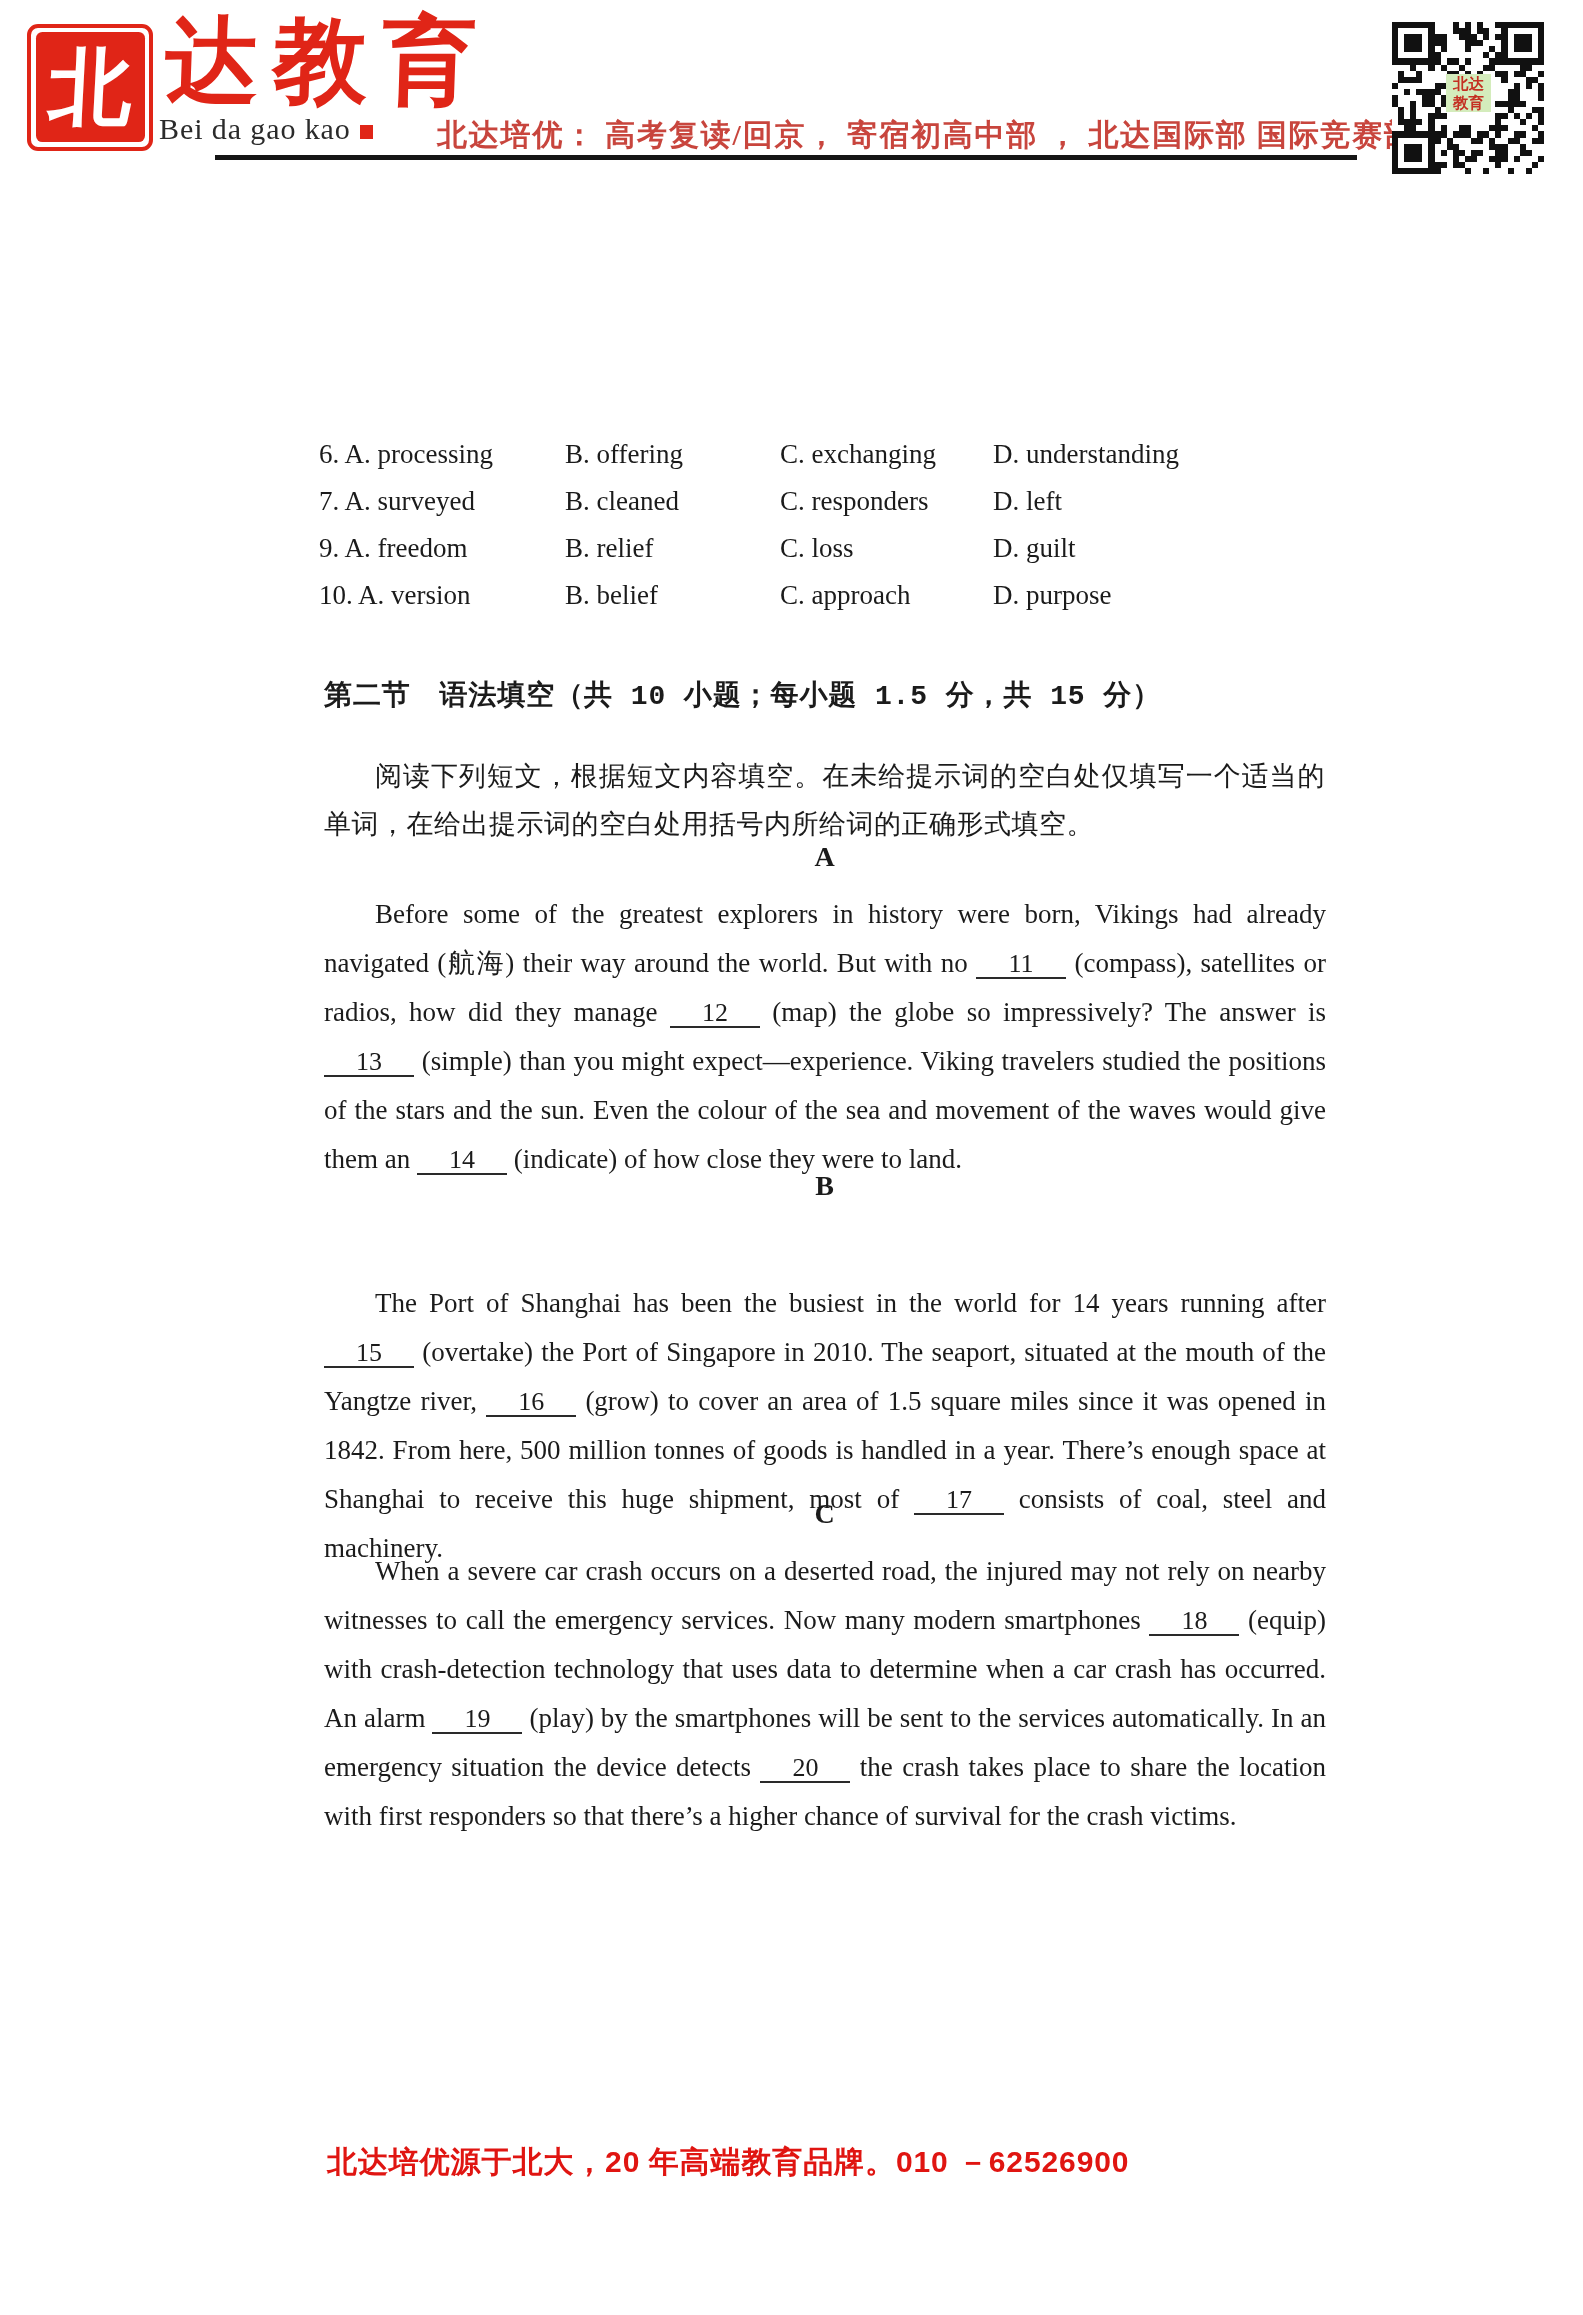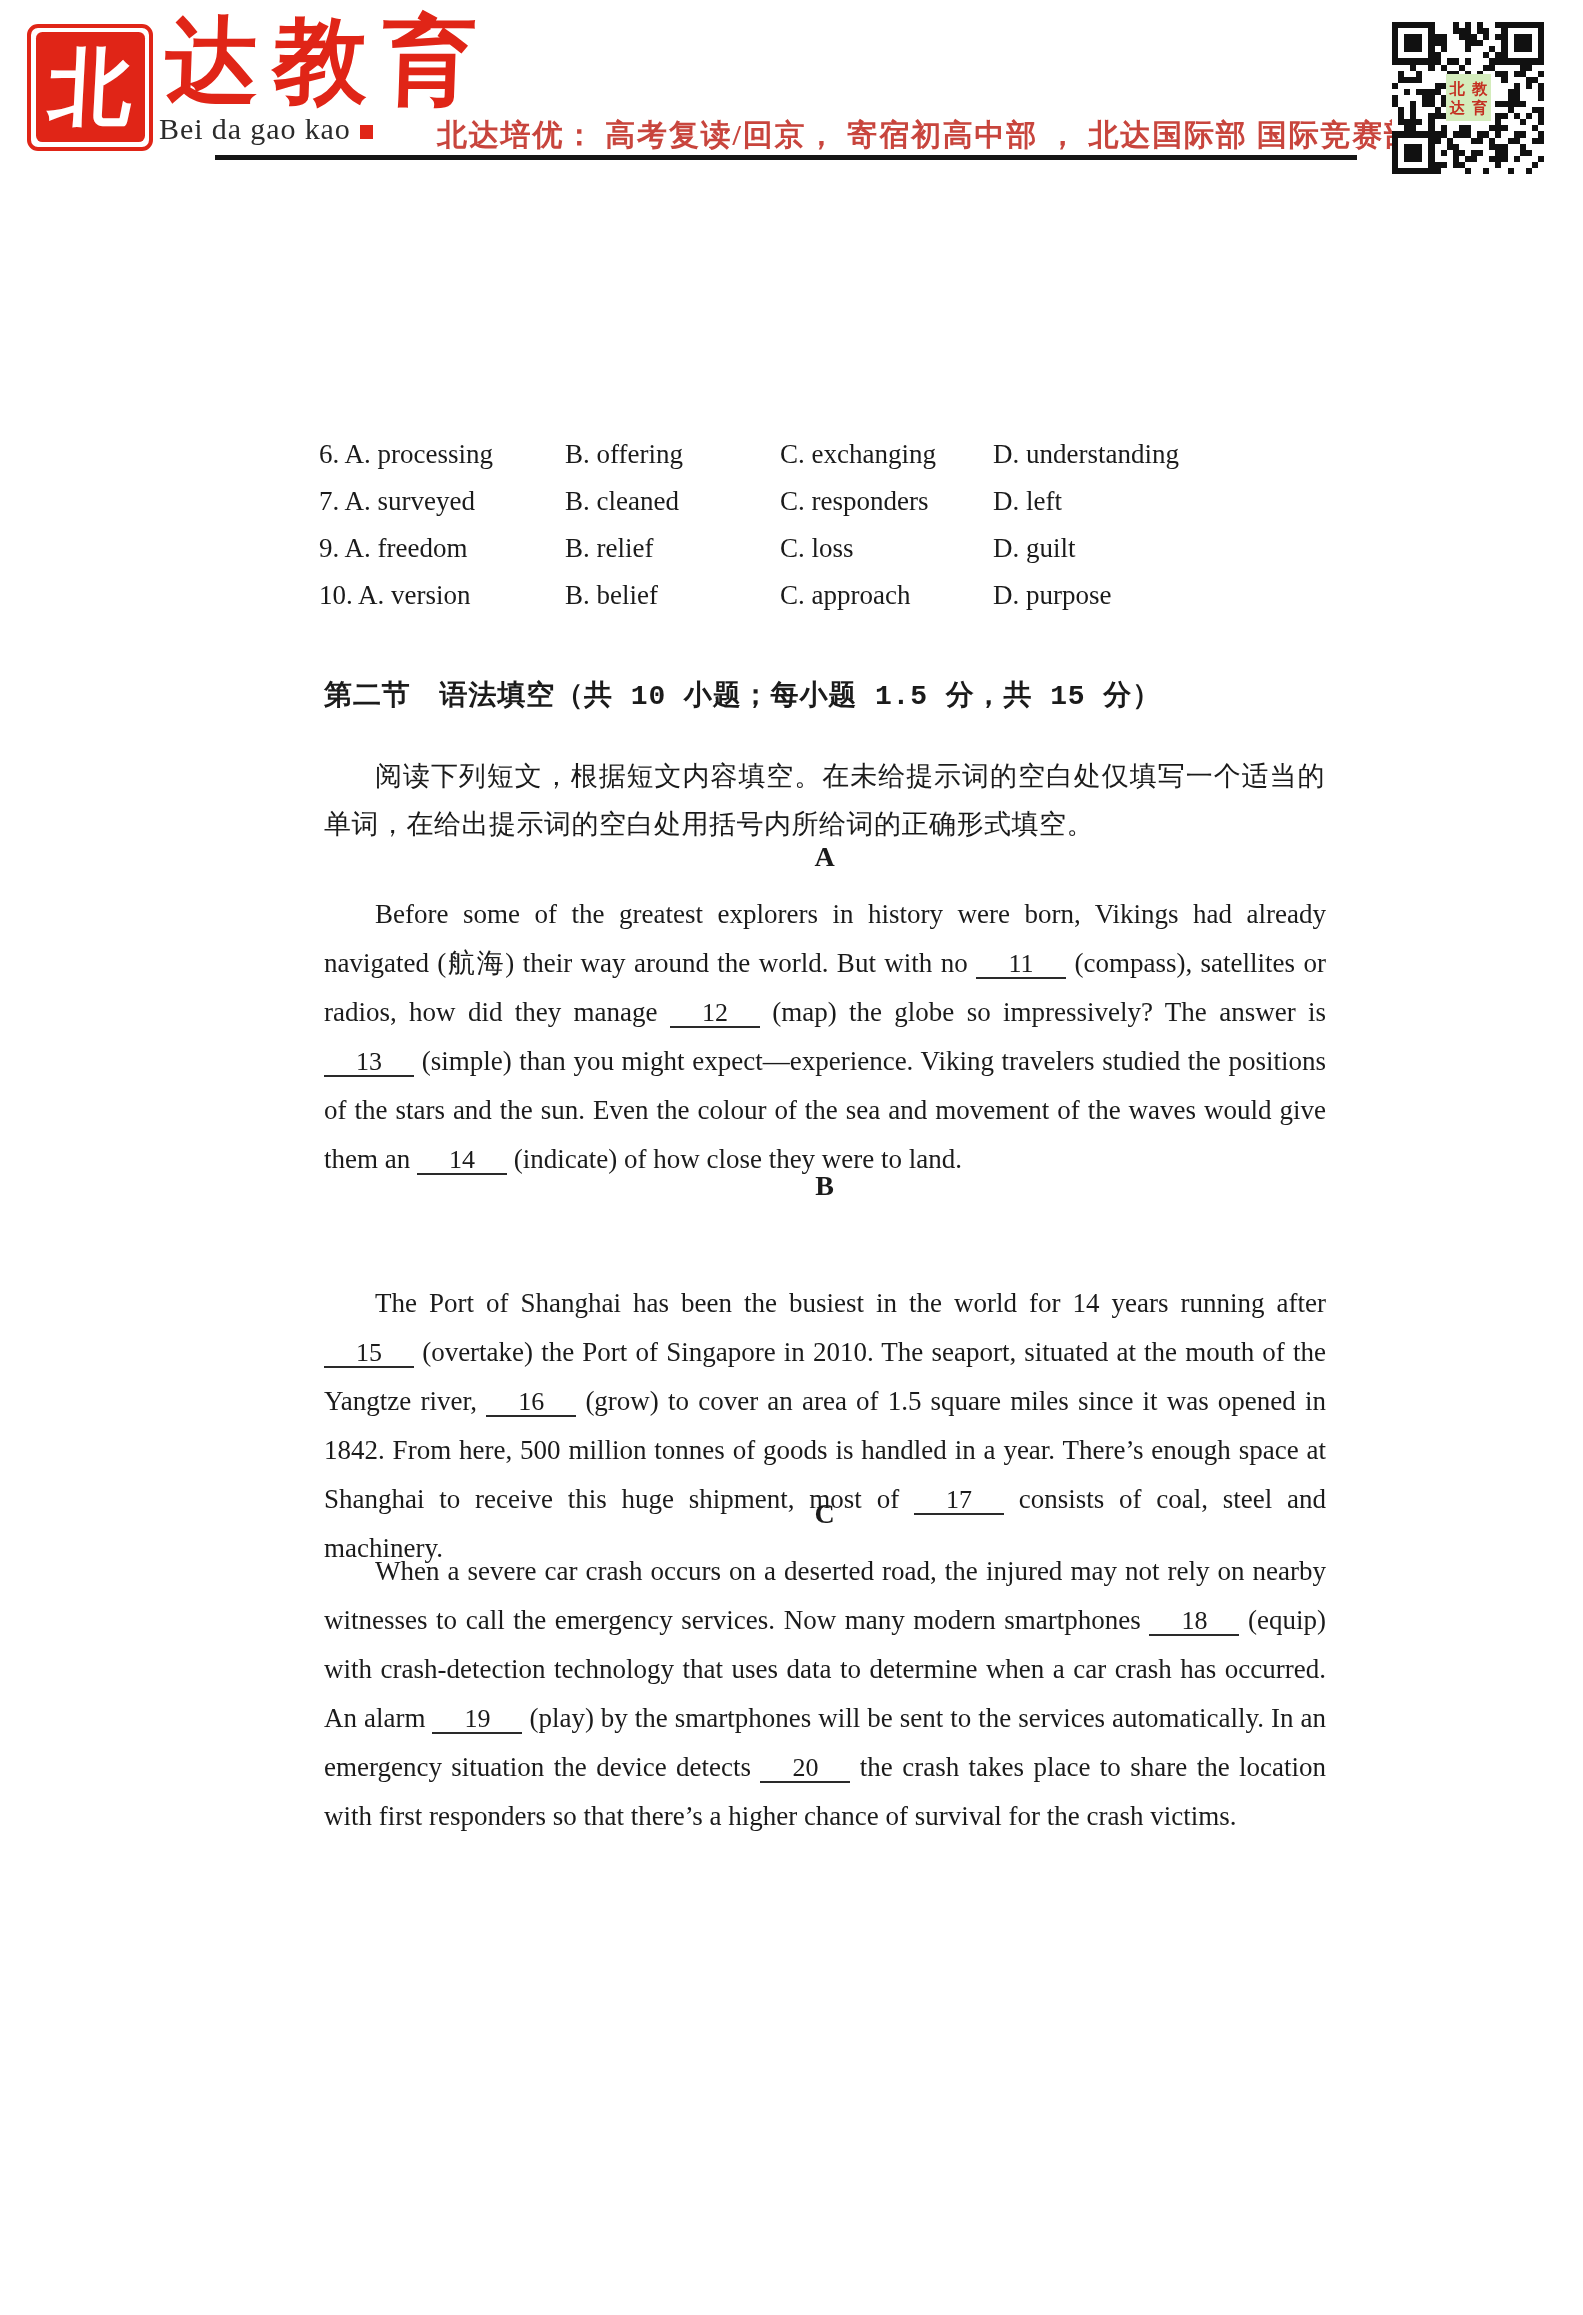--- a/index.html
+++ b/index.html
@@ -56,23 +56,23 @@
   }
   .header-rule{
     position:absolute;left:215px;top:155px;width:1142px;height:4.5px;
     background:var(--rule);
   }
   .qr{
     position:absolute;left:1392px;top:22px;width:152px;height:152px;
   }
   .qr svg{display:block;}
   .qr-label{
-    position:absolute;left:54px;top:52px;width:45px;height:47px;
+    position:absolute;left:54px;top:52px;width:45px;height:38px;
     background:var(--qr-label-bg);
-    display:flex;align-items:center;justify-content:center;
+    display:flex;flex-direction:column;align-items:center;justify-content:center;
     color:#c43022;font-weight:bold;font-size:15.4px;line-height:19px;
     text-align:center;
   }
 
   
   .options{
     position:absolute;left:319px;top:431px;width:1009px;
     font-size:27px;
   }
   .opt-row{
@@ -370,15 +370,18 @@
   <div class="passage-head ph-a">A</div>
   <div class="passage p-a">Before some of the greatest explorers in history were born, Vikings had already navigated (航海) their way around the world. But with no <span class="blank">11</span> (compass), satellites or radios, how did they manage <span class="blank">12</span> (map) the globe so impressively? The answer is <span class="blank">13</span> (simple) than you might expect—experience. Viking travelers studied the positions of the stars and the sun. Even the colour of the sea and movement of the waves would give them an <span class="blank">14</span> (indicate) of how close they were to land.</div>
 
   <div class="passage-head ph-b">B</div>
   <div class="passage p-b">The Port of Shanghai has been the busiest in the world for 14 years running after <span class="blank">15</span> (overtake) the Port of Singapore in 2010. The seaport, situated at the mouth of the Yangtze river, <span class="blank">16</span> (grow) to cover an area of 1.5 square miles since it was opened in 1842. From here, 500 million tonnes of goods is handled in a year. There’s enough space at Shanghai to receive this huge shipment, most of <span class="blank">17</span> consists of coal, steel and machinery.</div>
 
   <div class="passage-head ph-c">C</div>
   <div class="passage p-c">When a severe car crash occurs on a deserted road, the injured may not rely on nearby witnesses to call the emergency services. Now many modern smartphones <span class="blank">18</span> (equip) with crash-detection technology that uses data to determine when a car crash has occurred. An alarm <span class="blank">19</span> (play) by the smartphones will be sent to the services automatically. In an emergency situation the device detects <span class="blank">20</span> the crash takes place to share the location with first responders so that there’s a higher chance of survival for the crash victims.</div>
 
 
+  <div class="brand-line">
+    <span class="cjk">北达培优源于北大，</span><span class="bold-num">20</span><span class="cjk"> 年高端教育品牌。</span><span class="bold-num">010 －62526900</span>
+  </div>
 
 </div>
 
 
 </body></html>

